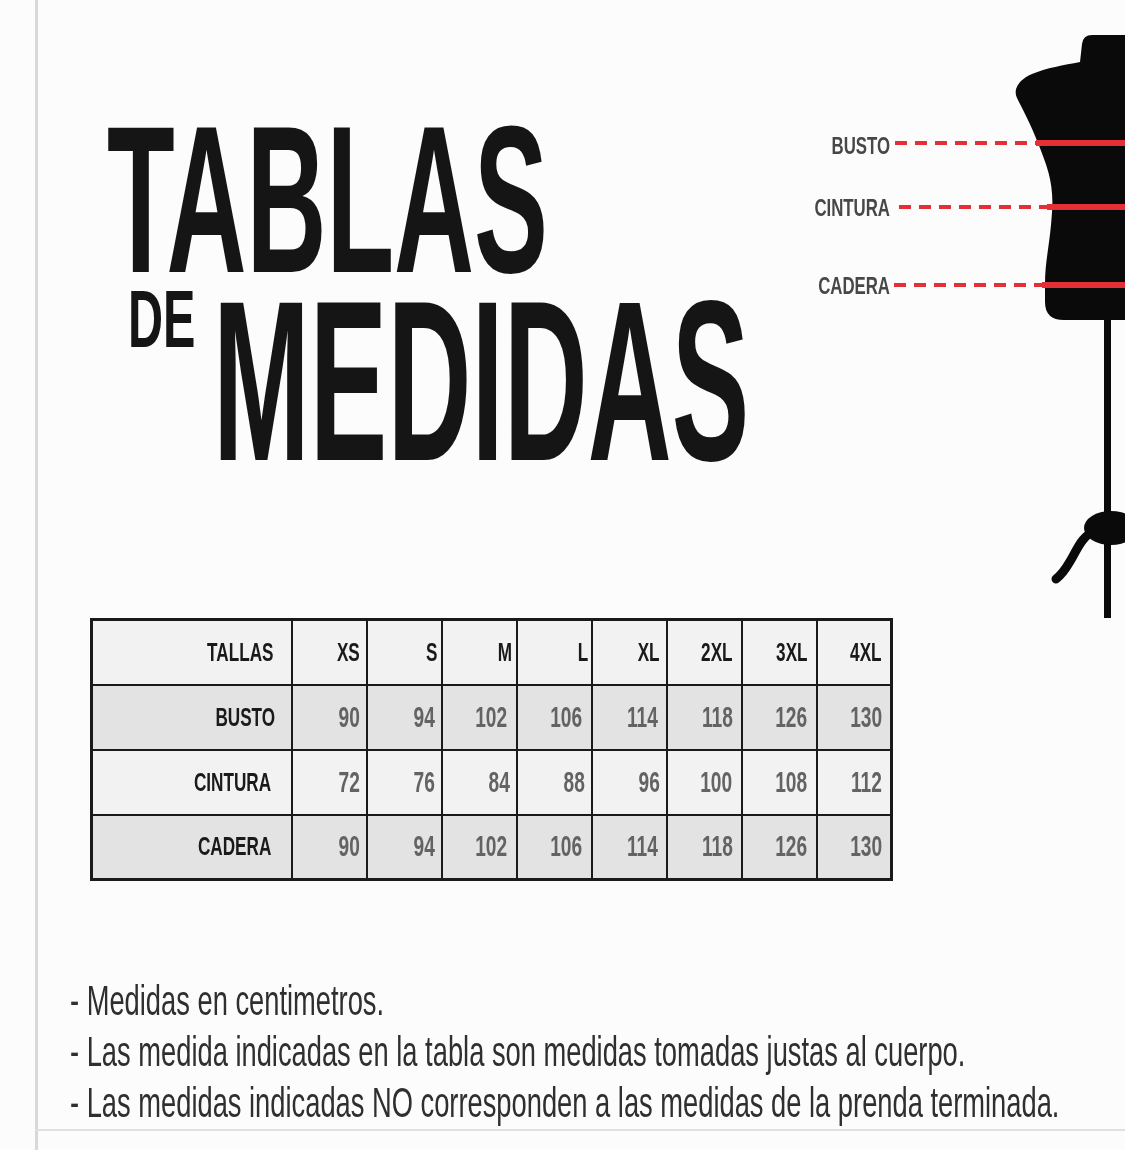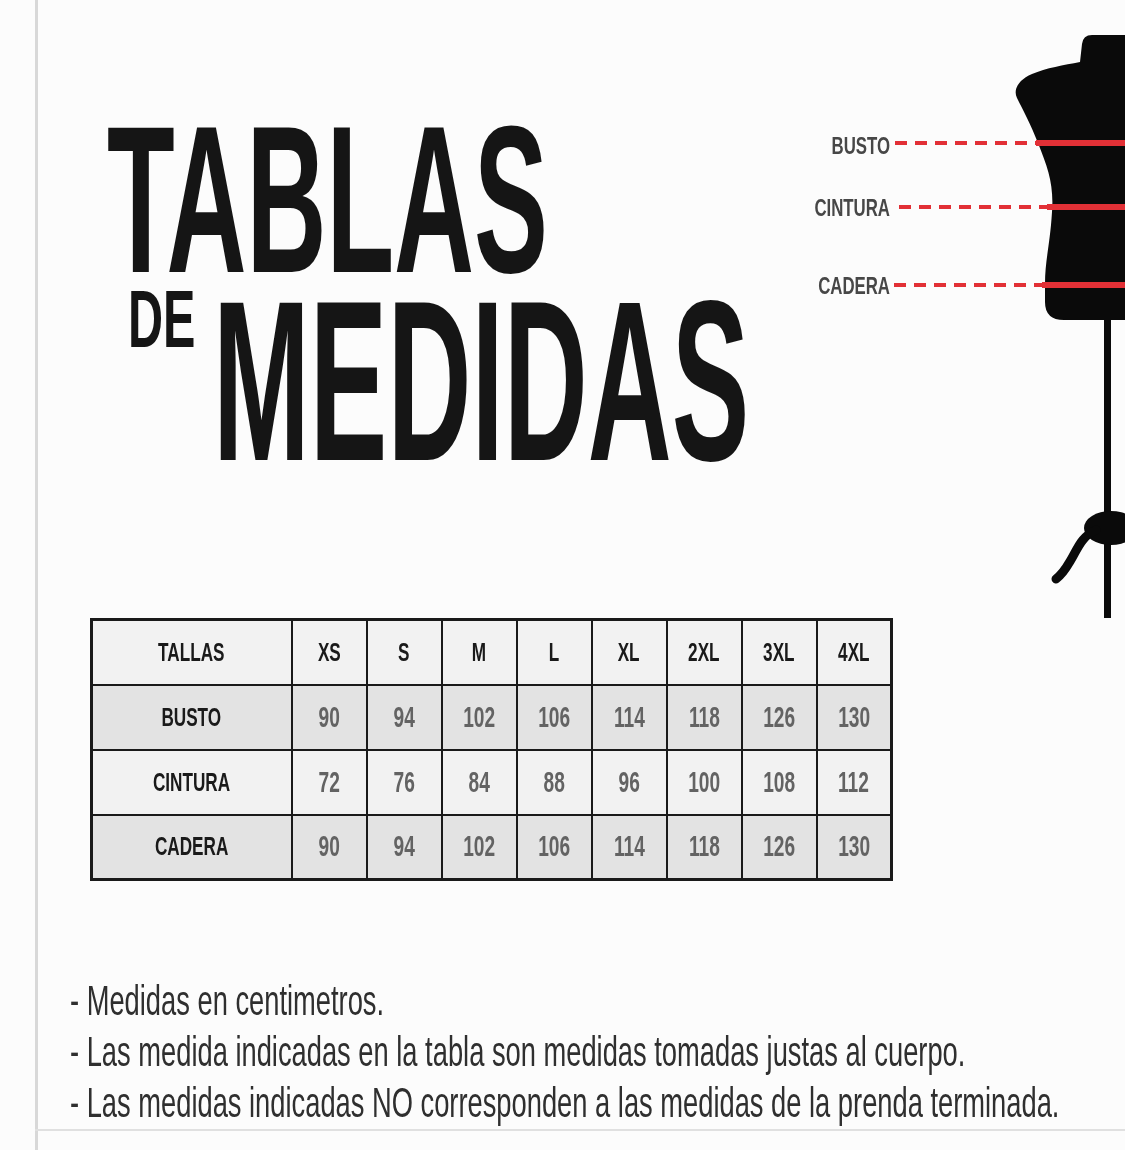--- a/index.html
+++ b/index.html
@@ -25,21 +25,21 @@
   }
   .dash{position:absolute;height:4px;}
   .mann{position:absolute;left:1000px;top:20px;}
 
   
   table.sizes{
     position:absolute;left:90px;top:618px;
     border-collapse:collapse;border:3px solid #1a1a1a;
   }
   table.sizes th, table.sizes td{
-    border:2.5px solid #1a1a1a;height:65px;padding:0;text-align:center;vertical-align:middle;
+    border:2.5px solid #1a1a1a;height:65px;padding:0;text-align:right;vertical-align:middle;
     width:75px;background:#f2f2f2;box-sizing:border-box;text-decoration:underline;
   }
   table.sizes th:first-child{width:200px;}
   table.sizes tr.shade th, table.sizes tr.shade td{background:#e3e3e3;}
   table.sizes th .cond{font-size:26px;font-weight:bold;color:#1a1a1a;}
   table.sizes td .cond{font-size:29px;font-weight:bold;color:#636363;}
   .cond{display:inline-block;white-space:nowrap;transform:scaleX(0.66);transform-origin:center center;}
 
   
   .notes{position:absolute;left:70px;top:975px;color:#2f2f2f;}

